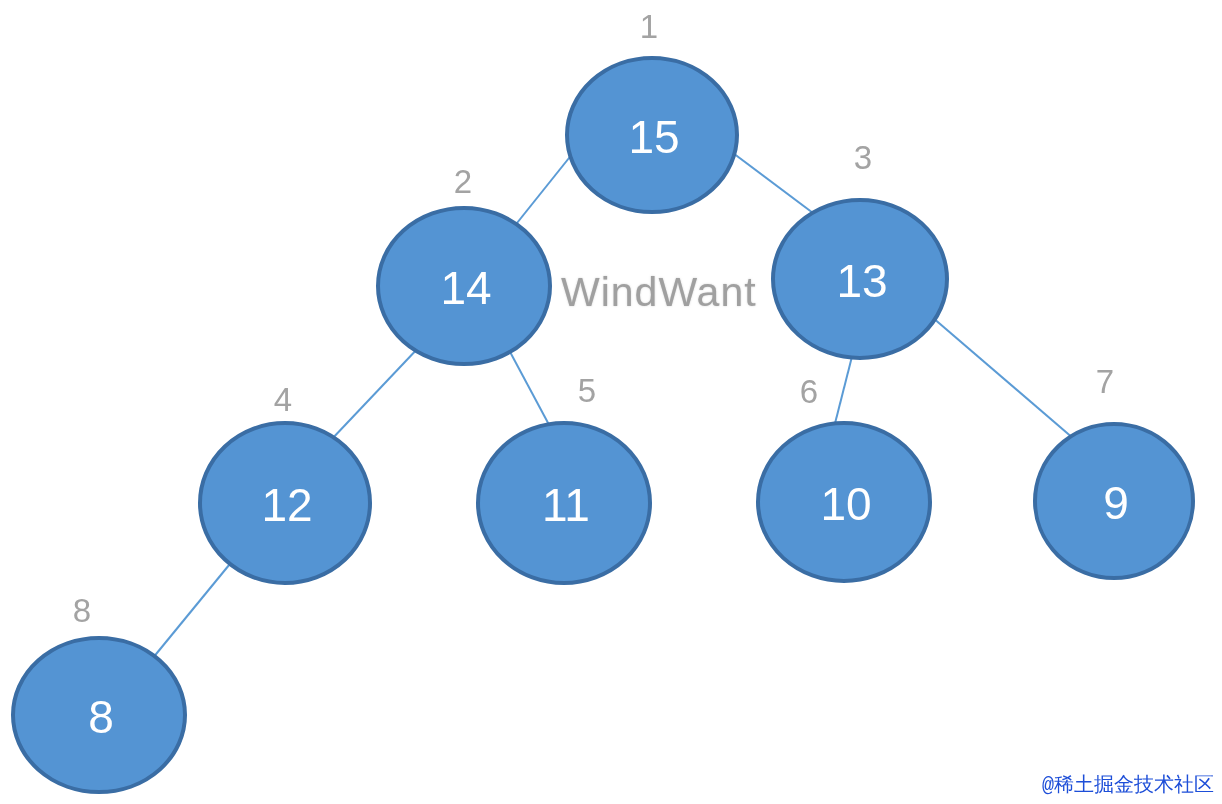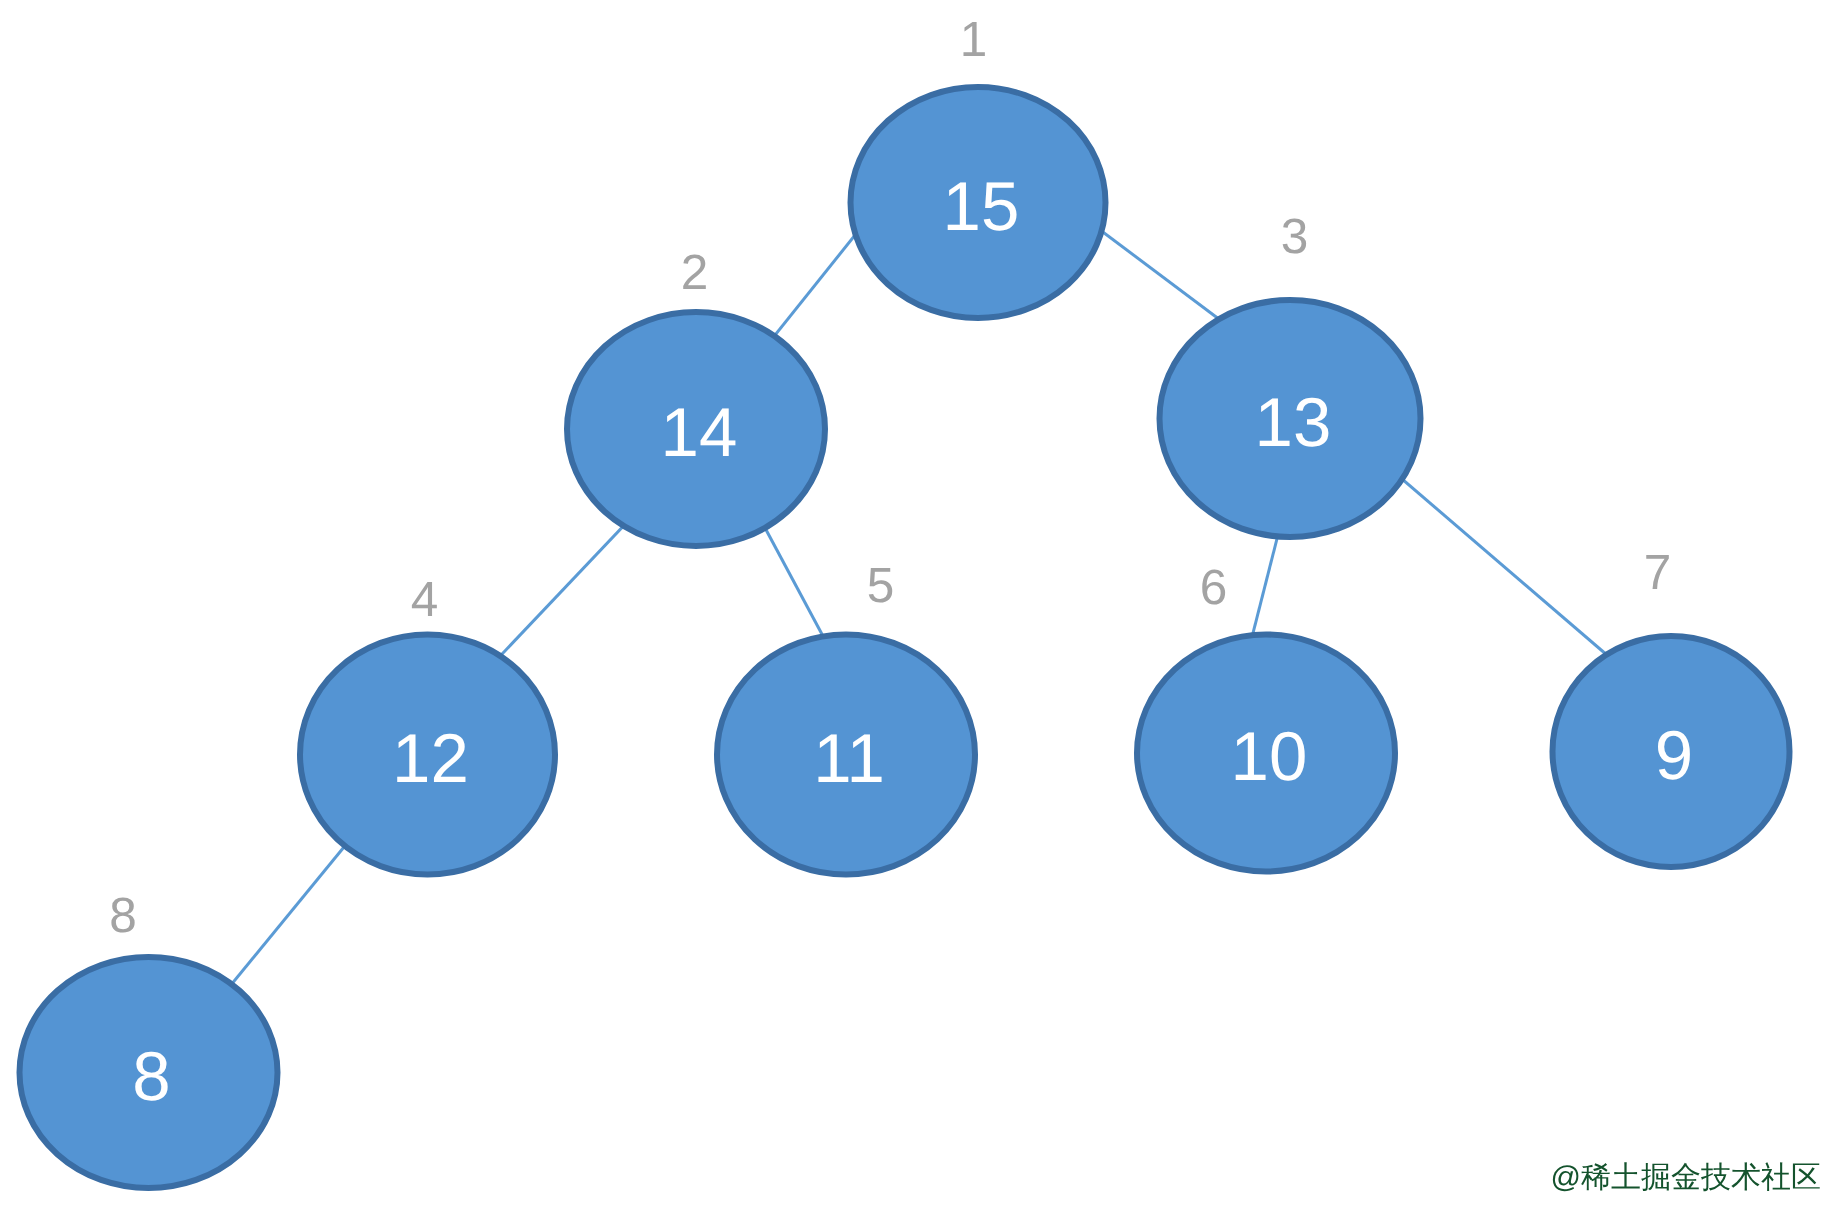--- a/index.html
+++ b/index.html
@@ -36,23 +36,24 @@
     color: #a0a0a0;
     text-shadow: 0 0 2px rgba(170,170,170,0.55);
     white-space: nowrap;
     user-select: none;
   }
   .credit {
     position: absolute;
     right: 8px;
     bottom: 6px;
     font-size: 20px;
-    color: #14532d;
+    color: #1d4ed8;
     white-space: nowrap;
     user-select: none;
+    font-family: Liberation Mono, monospace;
   }
 </style>
 </head>
 <body>
 
 <div class="canvas">
 
   <svg id="tree-svg" width="1222" height="804" viewBox="0 0 1222 804">
     <g id="edges-layer">
         <line x1="601" y1="118" x2="497" y2="248" stroke="#5b9bd5" stroke-width="2"></line>
@@ -86,15 +87,16 @@
         <text x="463" y="181" text-anchor="middle" dominant-baseline="central" class="index-label">2</text>
         <text x="863" y="157" text-anchor="middle" dominant-baseline="central" class="index-label">3</text>
         <text x="283" y="399" text-anchor="middle" dominant-baseline="central" class="index-label">4</text>
         <text x="587" y="390" text-anchor="middle" dominant-baseline="central" class="index-label">5</text>
         <text x="809" y="391" text-anchor="middle" dominant-baseline="central" class="index-label">6</text>
         <text x="1105" y="381" text-anchor="middle" dominant-baseline="central" class="index-label">7</text>
         <text x="82" y="610" text-anchor="middle" dominant-baseline="central" class="index-label">8</text>
       </g>
   </svg>
 
+  <div class="watermark-center">WindWant</div>
 
   <div class="credit">@稀土掘金技术社区</div>
 </div>
 
 </body></html>

